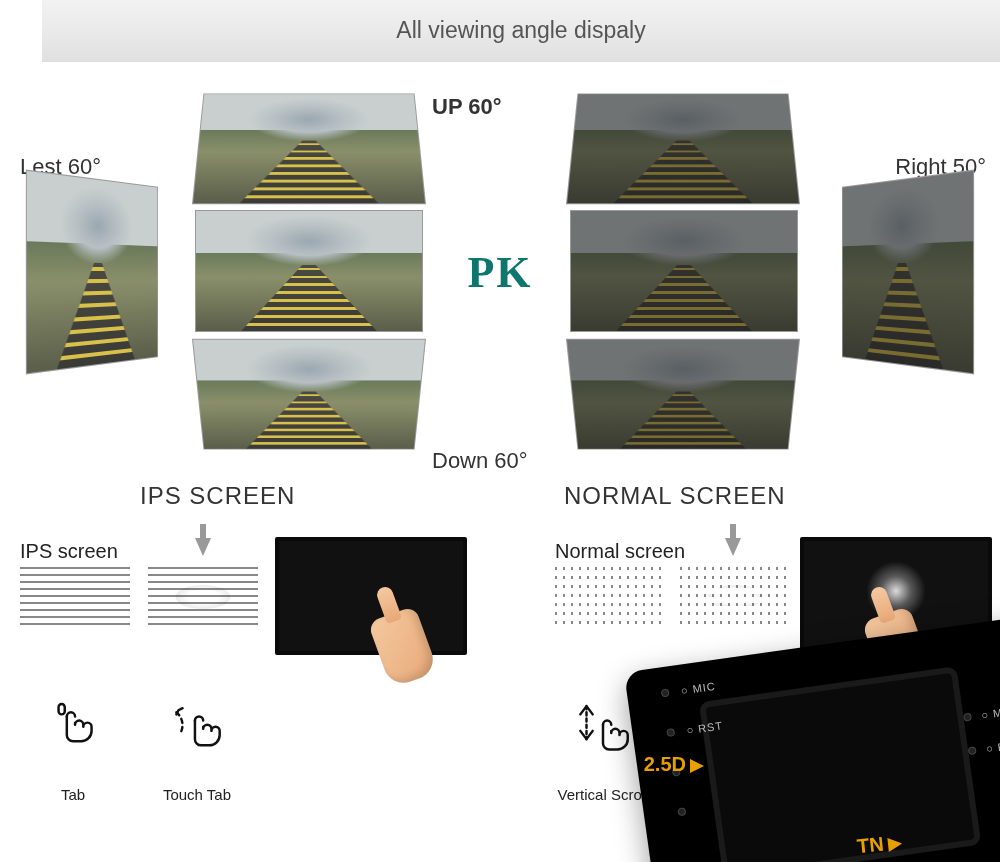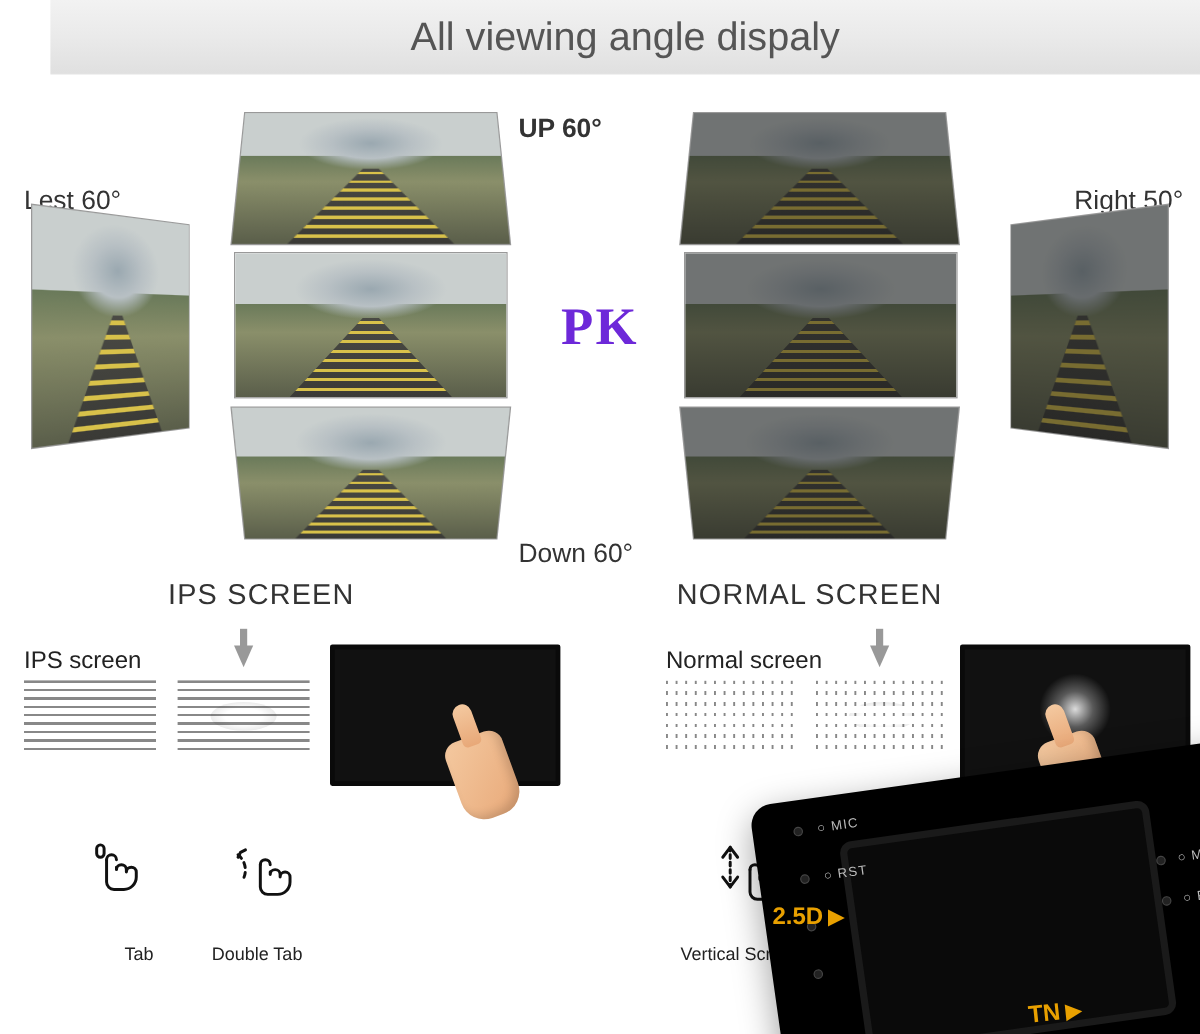--- a/index.html
+++ b/index.html
@@ -12,39 +12,39 @@
     position: relative;
     overflow: hidden;
   }
   .header {
     height: 62px;
     background: linear-gradient(to bottom, #f2f2f2 0%, #eaeaea 50%, #e0e0e0 100%);
     border-bottom: 1px solid #ddd;
     display: flex;
     align-items: center;
     justify-content: center;
-    font-size: 33px;
+    font-size: 23px;
     color: #555;
     font-weight: 400;
     margin-left: 42px;
   }
   .angle-section {
     position: relative;
     height: 420px;
     width: 100%;
   }
   .pk {
     position: absolute;
     left: 50%;
     top: 50%;
     transform: translate(-50%, -50%);
     font-family: "Brush Script MT", cursive;
     font-size: 44px;
     font-weight: bold;
-    color: #6d28d9;
+    color: #0f766e;
     letter-spacing: 2px;
   }
   .angle-label {
     position: absolute;
     font-size: 22px;
     color: #333;
   }
   .label-up { top: 32px; left: 432px; font-weight: bold; }
   .label-down { bottom: 8px; left: 432px; margin-top: 24px; }
   .label-left { top: 92px; left: 20px; }
@@ -201,21 +201,21 @@
 
   
   .gesture-section {
     position: relative;
     height: 180px;
     width: 100%;
   }
   .gesture {
     position: absolute;
     width: 110px;
-    text-align: right;
+    text-align: center;
     top: 20px;
   }
   .gesture svg { width: 66px; height: 66px; stroke: #111; stroke-width: 2.4; fill: none; stroke-linecap: round; stroke-linejoin: round; }
   .gesture .gl { margin-top: 14px; font-size: 15px; color: #222; }
   .g1 { left: 18px; }
   .g2 { left: 142px; }
   .g3 { left: 280px; }
   .g4 { left: 410px; }
   .g5 { left: 548px; }
 
@@ -372,21 +372,21 @@
     <div class="gl">Tab</div>
   </div>
 
   <div class="gesture g2">
     <svg viewBox="0 0 64 64">
       <path d="M30 18 v18 a6 6 0 0 0 6 6 h8 a10 10 0 0 0 10 -10 v-4 a4 4 0 0 0 -8 0 v-2 a4 4 0 0 0 -8 0 v-2"></path>
       <path d="M30 18 a4 4 0 0 1 8 0"></path>
       <path d="M12 10 a16 16 0 0 1 4 20" stroke-dasharray="4 4"></path>
       <path d="M14 8 l4 -2 M14 8 l-2 4"></path>
     </svg>
-    <div class="gl">Double Tab</div>
+    <div class="gl">Touch Tab</div>
   </div>
 
 
 
   <div class="gesture g5">
     <svg viewBox="0 0 64 64">
       <path d="M32 22 v18 a6 6 0 0 0 6 6 h8 a10 10 0 0 0 10 -10 v-4 a4 4 0 0 0 -8 0 v-2 a4 4 0 0 0 -8 0 v-2"></path>
       <path d="M32 22 a4 4 0 0 1 8 0"></path>
       <path d="M16 4 l-6 8 M16 4 l6 8 M16 36 l-6 -8 M16 36 l6 -8"></path>
       <path d="M16 4 v32" stroke-dasharray="3 3"></path>

